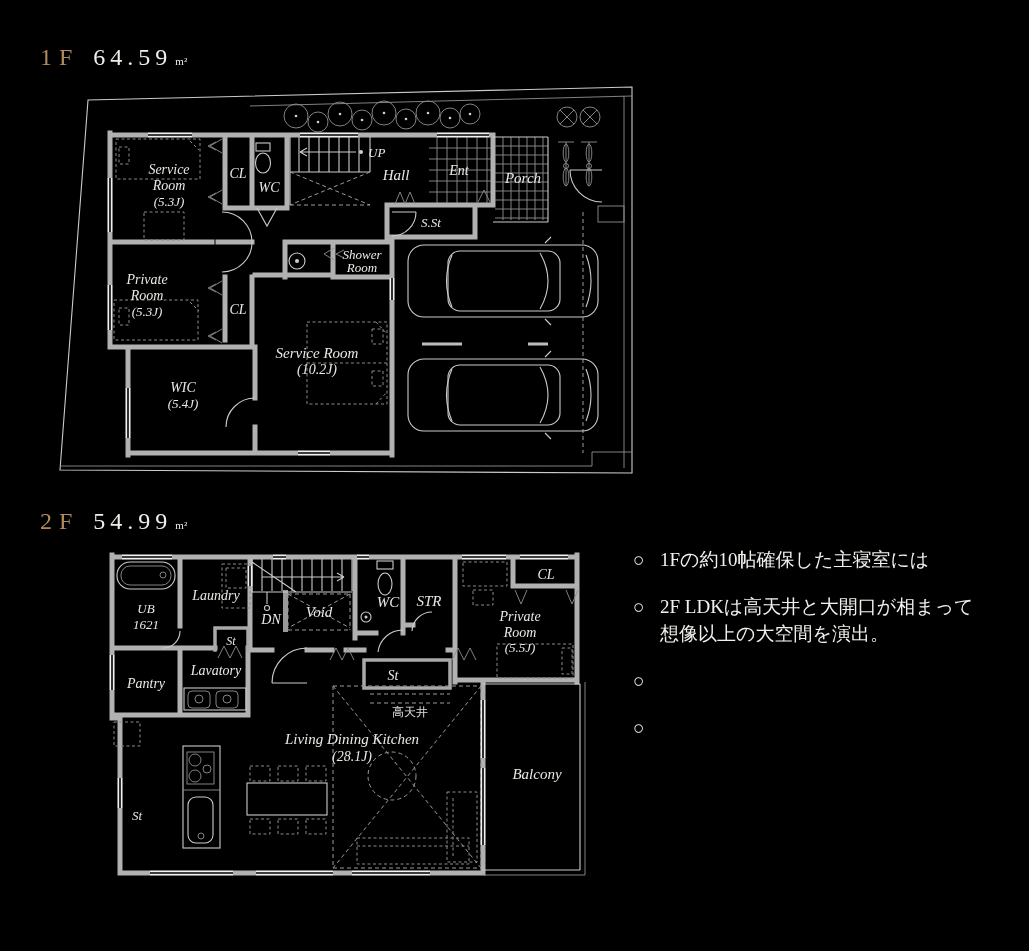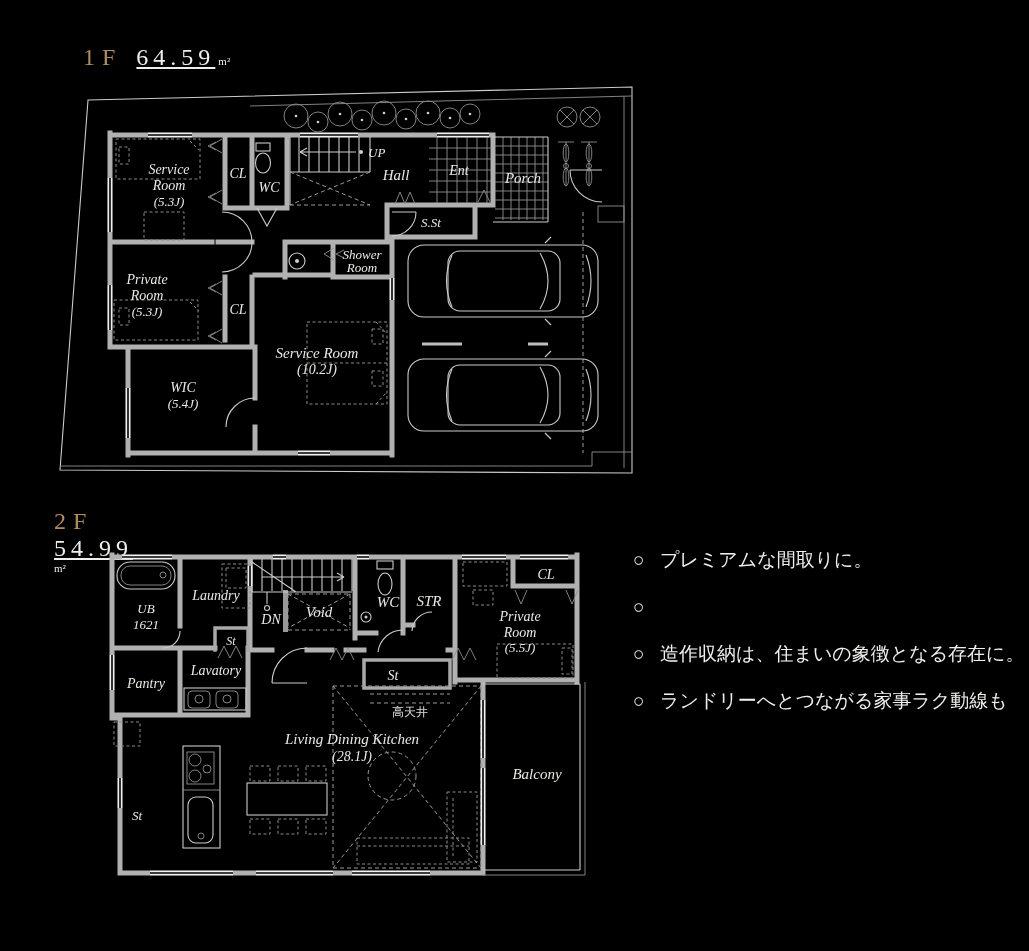--- a/index.html
+++ b/index.html
@@ -1,20 +1,20 @@
 <!DOCTYPE html>
 <html><head>
 <meta charset="utf-8">
 <style>
   html,body{margin:0;padding:0;background:#000;}
   body{width:1029px;height:951px;position:relative;overflow:hidden;
        font-family:"Liberation Serif","DejaVu Serif",serif;}
   .floor-title{position:absolute;display:flex;align-items:baseline;}
   .floor-tag{color:#b18a5e;font-size:24px;letter-spacing:7px;}
-  .floor-area{color:#efeeea;font-size:24px;letter-spacing:5px;margin-left:14px;text-decoration:underline;}
+  .floor-area{color:#efeeea;font-size:24px;letter-spacing:5px;margin-left:14px;}
   .floor-unit{color:#efeeea;font-size:11px;margin-left:3px;letter-spacing:0;}
   svg{position:absolute;overflow:visible;}
   .wall{stroke:#b1b1b1;stroke-width:5;fill:none;stroke-linecap:square;}
   .wall4{stroke:#a9a9a9;stroke-width:3.5;fill:none;stroke-linecap:square;}
   .tl{stroke:#cbcbcb;stroke-width:1.1;fill:none;}
   .tl2{stroke:#909090;stroke-width:0.9;fill:none;}
   .dash{stroke:#9a9a9a;stroke-width:1;fill:none;stroke-dasharray:4 3;}
   .dashf{stroke:#8a8a8a;stroke-width:1;fill:none;stroke-dasharray:3 2.5;}
   .win{stroke:#f1f1f1;stroke-width:4.5;fill:none;}
   .winc{stroke:#000;stroke-width:1.6;fill:none;}
@@ -24,21 +24,21 @@
   .jp{font-style:normal;fill:#dddddb;}
   .notes{position:absolute;left:633px;top:546px;width:396px;color:#f1f0ec;
          font-size:19px;line-height:27px;}
   .note{display:flex;margin-bottom:20px;}
   .note .b{width:27px;flex:none;}
   .note .ln{display:block;}
 </style>
 </head>
 <body>
 
-<div class="floor-title" style="left:40px;top:44px;margin-left:43px;">
+<div class="floor-title" style="left:40px;top:44px;">
   <span class="floor-tag">1F</span>
   <span class="floor-area">64.59</span>
   <span class="floor-unit">m²</span>
 </div>
 
 <svg style="left:0;top:75px;" width="700" height="430" viewBox="0 75 700 430">
 
   <defs>
     <g id="car">
       <rect x="408" y="245" width="190" height="72" rx="16" class="tl"></rect>
@@ -181,21 +181,21 @@
   <text class="f14" x="147" y="284" text-anchor="middle">Private</text>
   <text class="f14" x="147" y="300" text-anchor="middle">Room</text>
   <text class="f13" x="147" y="316" text-anchor="middle">(5.3J)</text>
   <text class="f14" x="238" y="314" text-anchor="middle">CL</text>
   <text class="f14" x="183" y="392" text-anchor="middle">WIC</text>
   <text class="f13" x="183" y="408" text-anchor="middle">(5.4J)</text>
   <text class="f15" x="317" y="358" text-anchor="middle">Service Room</text>
   <text class="f14" x="317" y="374" text-anchor="middle">(10.2J)</text>
 </svg>
 
-<div class="floor-title" style="left:40px;top:508px;flex-direction:column;">
+<div class="floor-title" style="left:40px;top:508px;">
   <span class="floor-tag">2F</span>
   <span class="floor-area">54.99</span>
   <span class="floor-unit">m²</span>
 </div>
 
 <svg style="left:80px;top:540px;" width="560" height="400" viewBox="80 540 560 400">
 
   <g>
     <path class="wall" d="M112,557 H577 M112,555 V718 M112,718 H120 M120,718 V873 M120,873 H483
       M577,555 V682 M455,680 H577 M483,682 V873
@@ -326,31 +326,33 @@
   <text class="f15" x="352" y="744" text-anchor="middle">Living Dining Kitchen</text>
   <text class="f14" x="352" y="761" text-anchor="middle">(28.1J)</text>
   <text class="f15" x="537" y="779" text-anchor="middle">Balcony</text>
   <text class="f13" x="137" y="820" text-anchor="middle">St</text>
 </svg>
 
 <div class="notes">
   <div class="note">
     <span class="b">○</span>
     <div>
-      <span class="ln">プレミアムな間取りに。</span>
-    </div>
-  </div>
-  <div class="note">
-    <span class="b">○</span>
-  </div>
-  <div class="note">
-    <span class="b">○</span>
-    <div>
-      <span class="ln">造作収納は、住まいの象徴となる存在に。</span>
+      <span class="ln">1Fの約10帖確保した主寝室には</span>
     </div>
   </div>
   <div class="note">
     <span class="b">○</span>
     <div>
-      <span class="ln">ランドリーへとつながる家事ラク動線も</span>
+      <span class="ln">2F LDKは高天井と大開口が相まって</span>
+      <span class="ln">想像以上の大空間を演出。</span>
+    </div>
+  </div>
+  <div class="note">
+    <span class="b">○</span>
+    <div>
+    </div>
+  </div>
+  <div class="note">
+    <span class="b">○</span>
+    <div>
     </div>
   </div>
 </div>
 
 </body></html>

